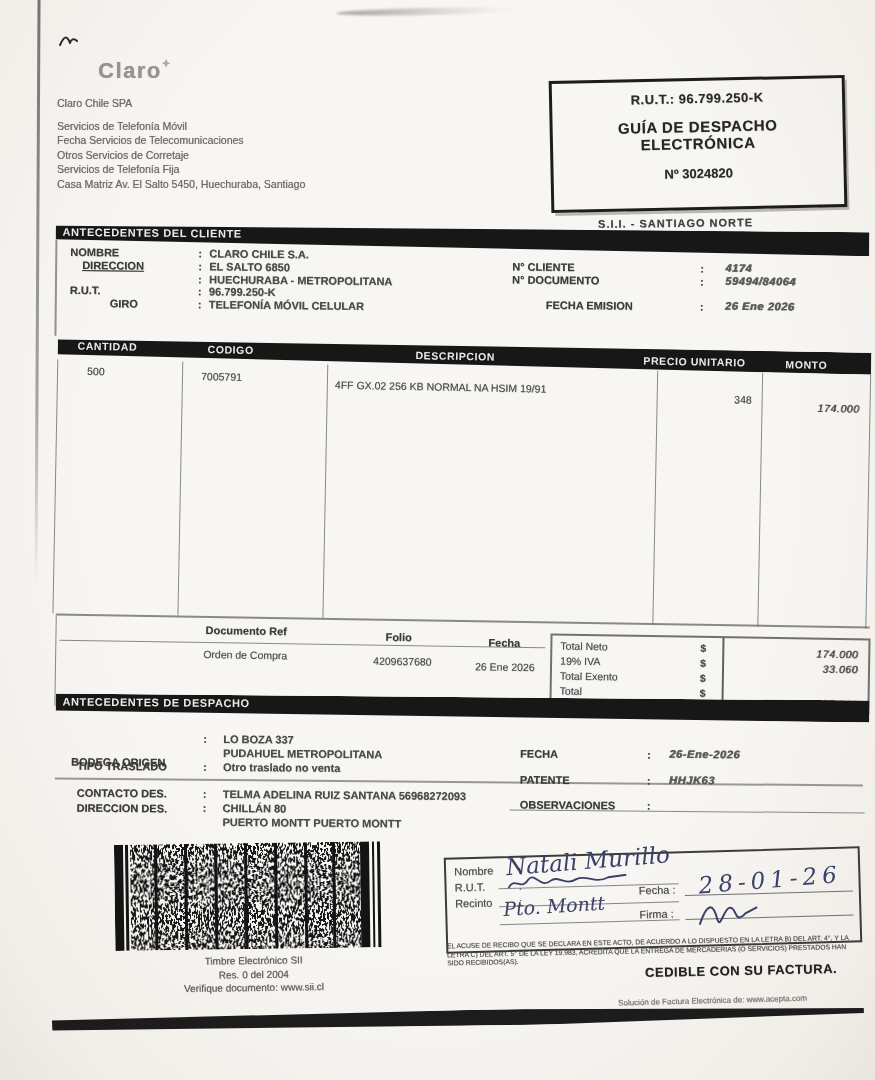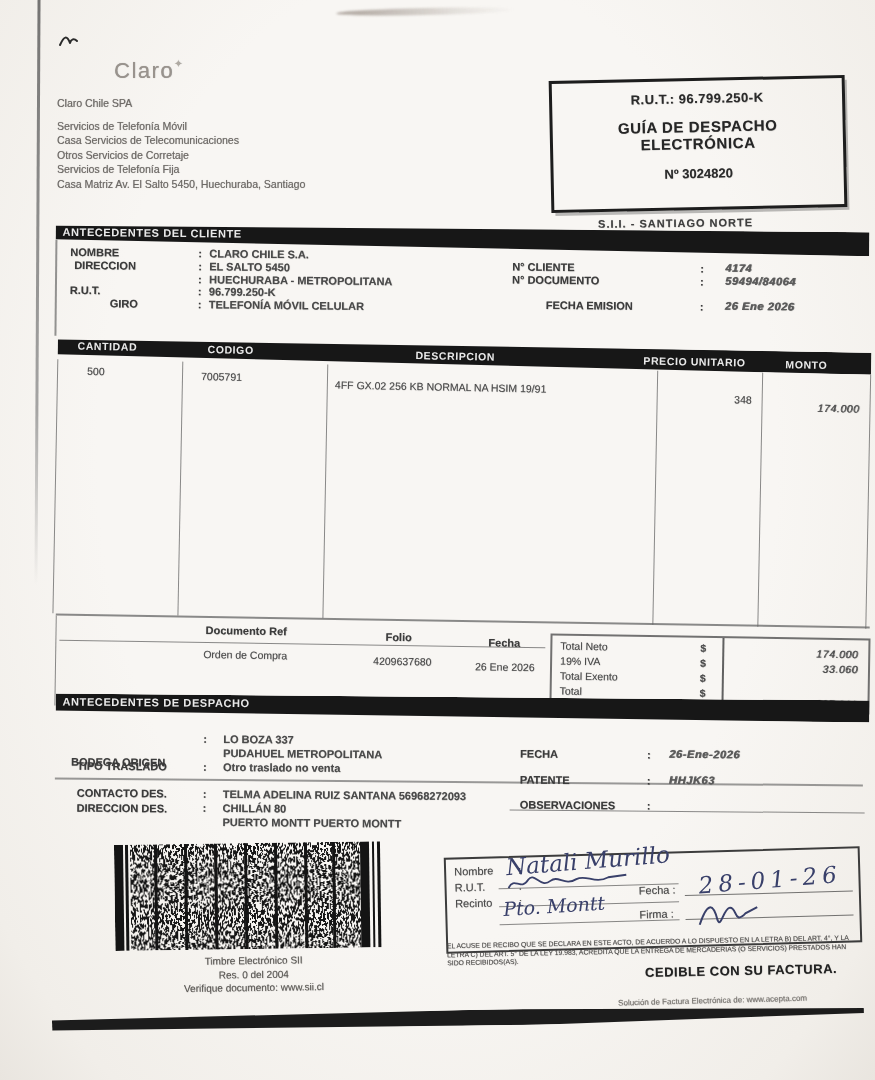--- a/index.html
+++ b/index.html
@@ -26,58 +26,58 @@
 <body>
 
 <div class="page">
 
   <div class="abs" style="left:336px;top:8px;width:180px;height:7px;background:linear-gradient(90deg,rgba(110,95,85,0.55),rgba(150,140,130,0.18) 70%,transparent);border-radius:50%;transform:rotate(-1.2deg);filter:blur(1px);"></div>
   <div class="abs" style="left:36px;top:0;width:3px;height:585px;background:linear-gradient(#4a4a4a,#8a8a8a 70%,transparent);opacity:0.75;transform:rotate(0.3deg);"></div>
   <svg class="abs" style="left:58px;top:32px;" width="22" height="20" viewBox="0 0 22 20">
     <path d="M2,13 C6,4 9,3 12,11 M12,11 C13,7 16,6 19,9" stroke="#2a2a2a" stroke-width="2" fill="none" stroke-linecap="round"></path>
   </svg>
 
-  <div class="abs" style="left:114px;top:58px;font-size:22px;font-weight:normal;letter-spacing:1.5px;color:#99938d;">
+  <div class="abs" style="left:98px;top:58px;font-size:22px;font-weight:bold;letter-spacing:1.5px;color:#99938d;">
     <span>Claro</span><span style="font-size:10px;vertical-align:top;color:#b0aaa2;">✦</span>
   </div>
   <div class="abs" style="left:57px;top:96px;">
     <div class="company-line" style="margin-bottom:8px;">Claro Chile SPA</div>
     <div class="company-line">Servicios de Telefonía Móvil</div>
-    <div class="company-line">Casa Servicios de Telecomunicaciones</div>
+    <div class="company-line">Fecha Servicios de Telecomunicaciones</div>
     <div class="company-line">Otros Servicios de Corretaje</div>
     <div class="company-line">Servicios de Telefonía Fija</div>
     <div class="company-line">Casa Matriz Av. El Salto 5450, Huechuraba, Santiago</div>
   </div>
 
   <div class="abs" style="left:550px;top:78px;width:290px;height:126px;border:3px solid #1d1d1d;transform:rotate(-1.2deg);box-shadow:3px 4px 0 -1px rgba(70,70,70,0.35);text-align:center;">
     <div style="margin-top:10px;font-size:13px;font-weight:bold;color:#2b2b2b;letter-spacing:0.5px;">R.U.T.: 96.799.250-K</div>
     <div style="margin-top:12px;font-size:15px;font-weight:bold;color:#262626;letter-spacing:0.6px;">GUÍA DE DESPACHO</div>
     <div style="font-size:15px;font-weight:bold;color:#262626;letter-spacing:0.6px;">ELECTRÓNICA</div>
     <div style="margin-top:14px;font-size:13px;font-weight:bold;color:#2b2b2b;">Nº 3024820</div>
   </div>
   <div class="abs" style="left:598px;top:217px;font-size:11px;font-weight:bold;letter-spacing:1px;color:#3f3f3f;transform:rotate(-0.6deg);">S.I.I. - SANTIAGO NORTE</div>
 
   <div class="abs" style="left:55px;top:228px;width:814px;height:112px;transform:rotate(0.6deg);">
     <div class="abs bar" style="left:0;top:0;width:814px;height:24px;clip-path:polygon(0 8%,100% 0,100% 100%,0 65%);"></div>
     <div class="abs bar-title" style="left:7px;top:2px;">ANTECEDENTES DEL CLIENTE</div>
     <div class="abs" style="left:0;top:16px;width:2px;height:96px;background:rgba(80,80,80,0.6);"></div>
 
     <div class="abs lbl" style="left:15px;top:22px;">NOMBRE</div>
-    <div class="abs lbl" style="left:19px;top:35px;">DIRECCION</div>
+    <div class="abs lbl" style="left:27px;top:35px;text-decoration:underline;">DIRECCION</div>
     <div class="abs lbl" style="left:15px;top:60px;">R.U.T.</div>
     <div class="abs lbl" style="left:15px;top:73px;padding-left:40px;">GIRO</div>
 
     <div class="abs lbl" style="left:143px;top:22px;">:</div>
     <div class="abs lbl" style="left:143px;top:35px;">:</div>
     <div class="abs lbl" style="left:143px;top:48px;">:</div>
     <div class="abs lbl" style="left:143px;top:60px;">:</div>
     <div class="abs lbl" style="left:143px;top:73px;">:</div>
 
     <div class="abs val" style="left:154px;top:22px;">CLARO CHILE S.A.</div>
-    <div class="abs val" style="left:154px;top:35px;">EL SALTO 5450</div>
+    <div class="abs val" style="left:154px;top:35px;">EL SALTO 6850</div>
     <div class="abs val" style="left:154px;top:48px;">HUECHURABA - METROPOLITANA</div>
     <div class="abs val" style="left:154px;top:60px;text-align:center;">96.799.250-K</div>
     <div class="abs val" style="left:154px;top:73px;">TELEFONÍA MÓVIL CELULAR</div>
 
     <div class="abs lbl" style="left:457px;top:32px;">N° CLIENTE</div>
     <div class="abs lbl" style="left:457px;top:45px;">N° DOCUMENTO</div>
     <div class="abs lbl" style="left:457px;top:70px;padding-left:34px;">FECHA EMISION</div>
     <div class="abs lbl" style="left:645px;top:32px;">:</div>
     <div class="abs lbl" style="left:645px;top:45px;">:</div>
     <div class="abs lbl" style="left:645px;top:70px;">:</div>

